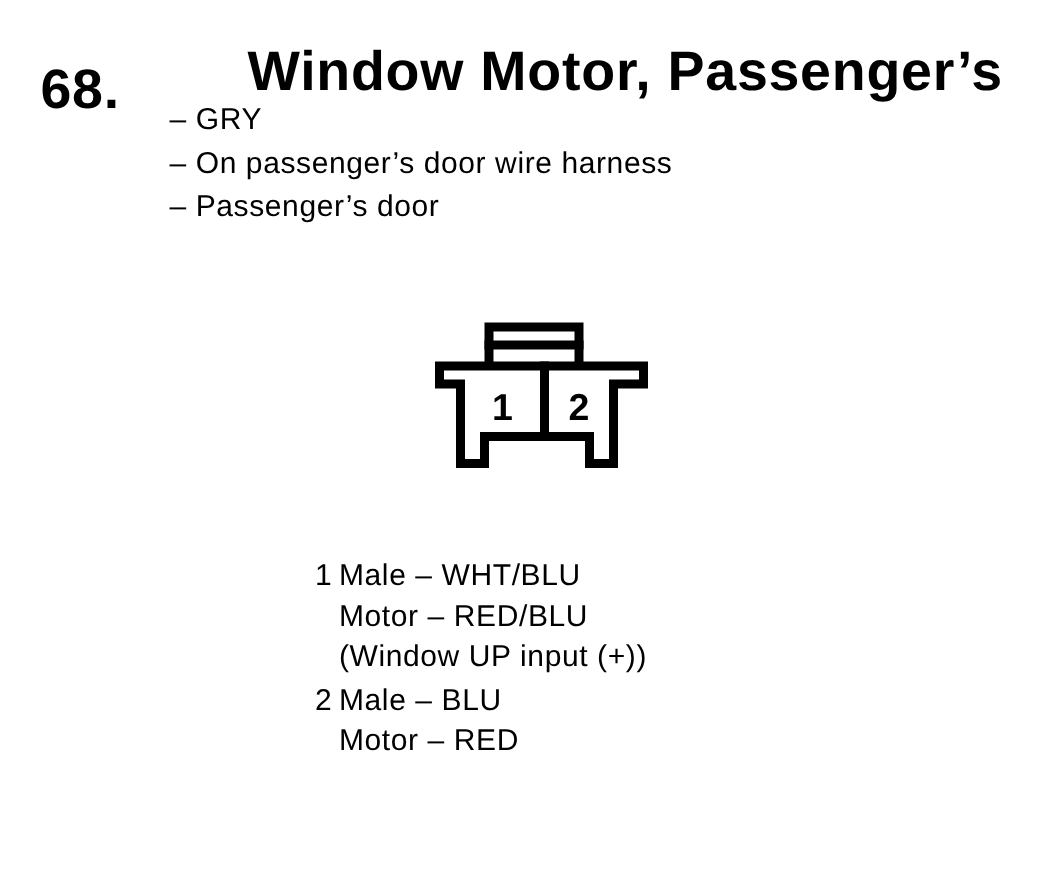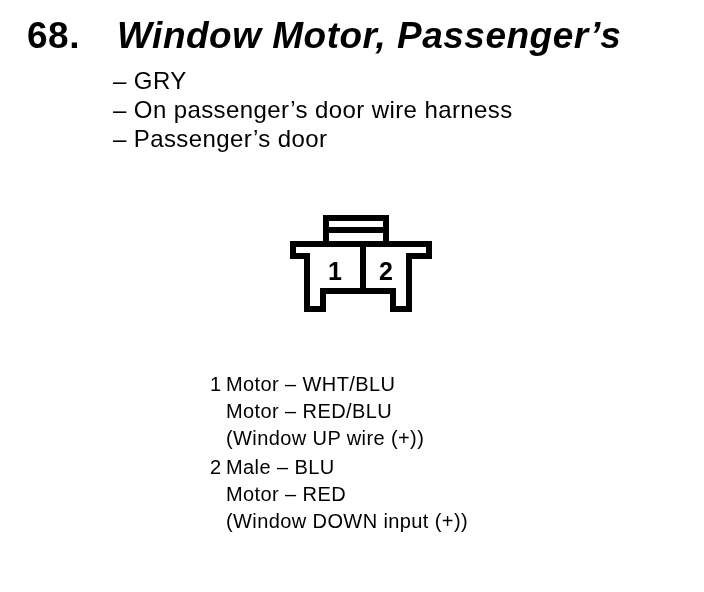--- a/index.html
+++ b/index.html
@@ -21,40 +21,40 @@
     position: absolute;
     left: 27px;
     top: 14px;
     display: flex;
     align-items: flex-end;
     font-weight: bold;
     font-size: 37px;
     line-height: 44px;
     letter-spacing: 0.5px;
     white-space: nowrap;
+    gap: 36px;
   }
   .title-row .section-number {
     display: inline-block;
     width: 90px;
   }
   .title-row h1 {
-    margin: 0;
+    margin: 12px;
     font-size: inherit;
     font-weight: inherit;
     line-height: inherit;
     letter-spacing: inherit;
-    font-style: italic;
   }
 
   
   .details {
     position: absolute;
     left: 113px;
     top: 66px;
-    font-size: 24px;
+    font-size: 20px;
     line-height: 29px;
     letter-spacing: 0.4px;
     white-space: nowrap;
   }
 
   
   .connector {
     position: absolute;
     left: 288px;
     top: 213px;
@@ -121,26 +121,25 @@
 
     <text x="47" y="67" text-anchor="middle" fill="#000000">1</text>
     <text x="98" y="67" text-anchor="middle" fill="#000000">2</text>
   </svg>
 </div>
 
 <div class="pins">
   <div class="pin">
     <span class="pin-num">1</span>
     <div class="pin-lines">
-      <div>Motor – WHT/BLU</div>
+      <div>Male – WHT/BLU</div>
       <div>Motor – RED/BLU</div>
-      <div>(Window UP wire (+))</div>
+      <div>(Window UP input (+))</div>
     </div>
   </div>
   <div class="pin">
     <span class="pin-num">2</span>
     <div class="pin-lines">
       <div>Male – BLU</div>
       <div>Motor – RED</div>
-      <div>(Window DOWN input (+))</div>
     </div>
   </div>
 </div>
 
 </body></html>

